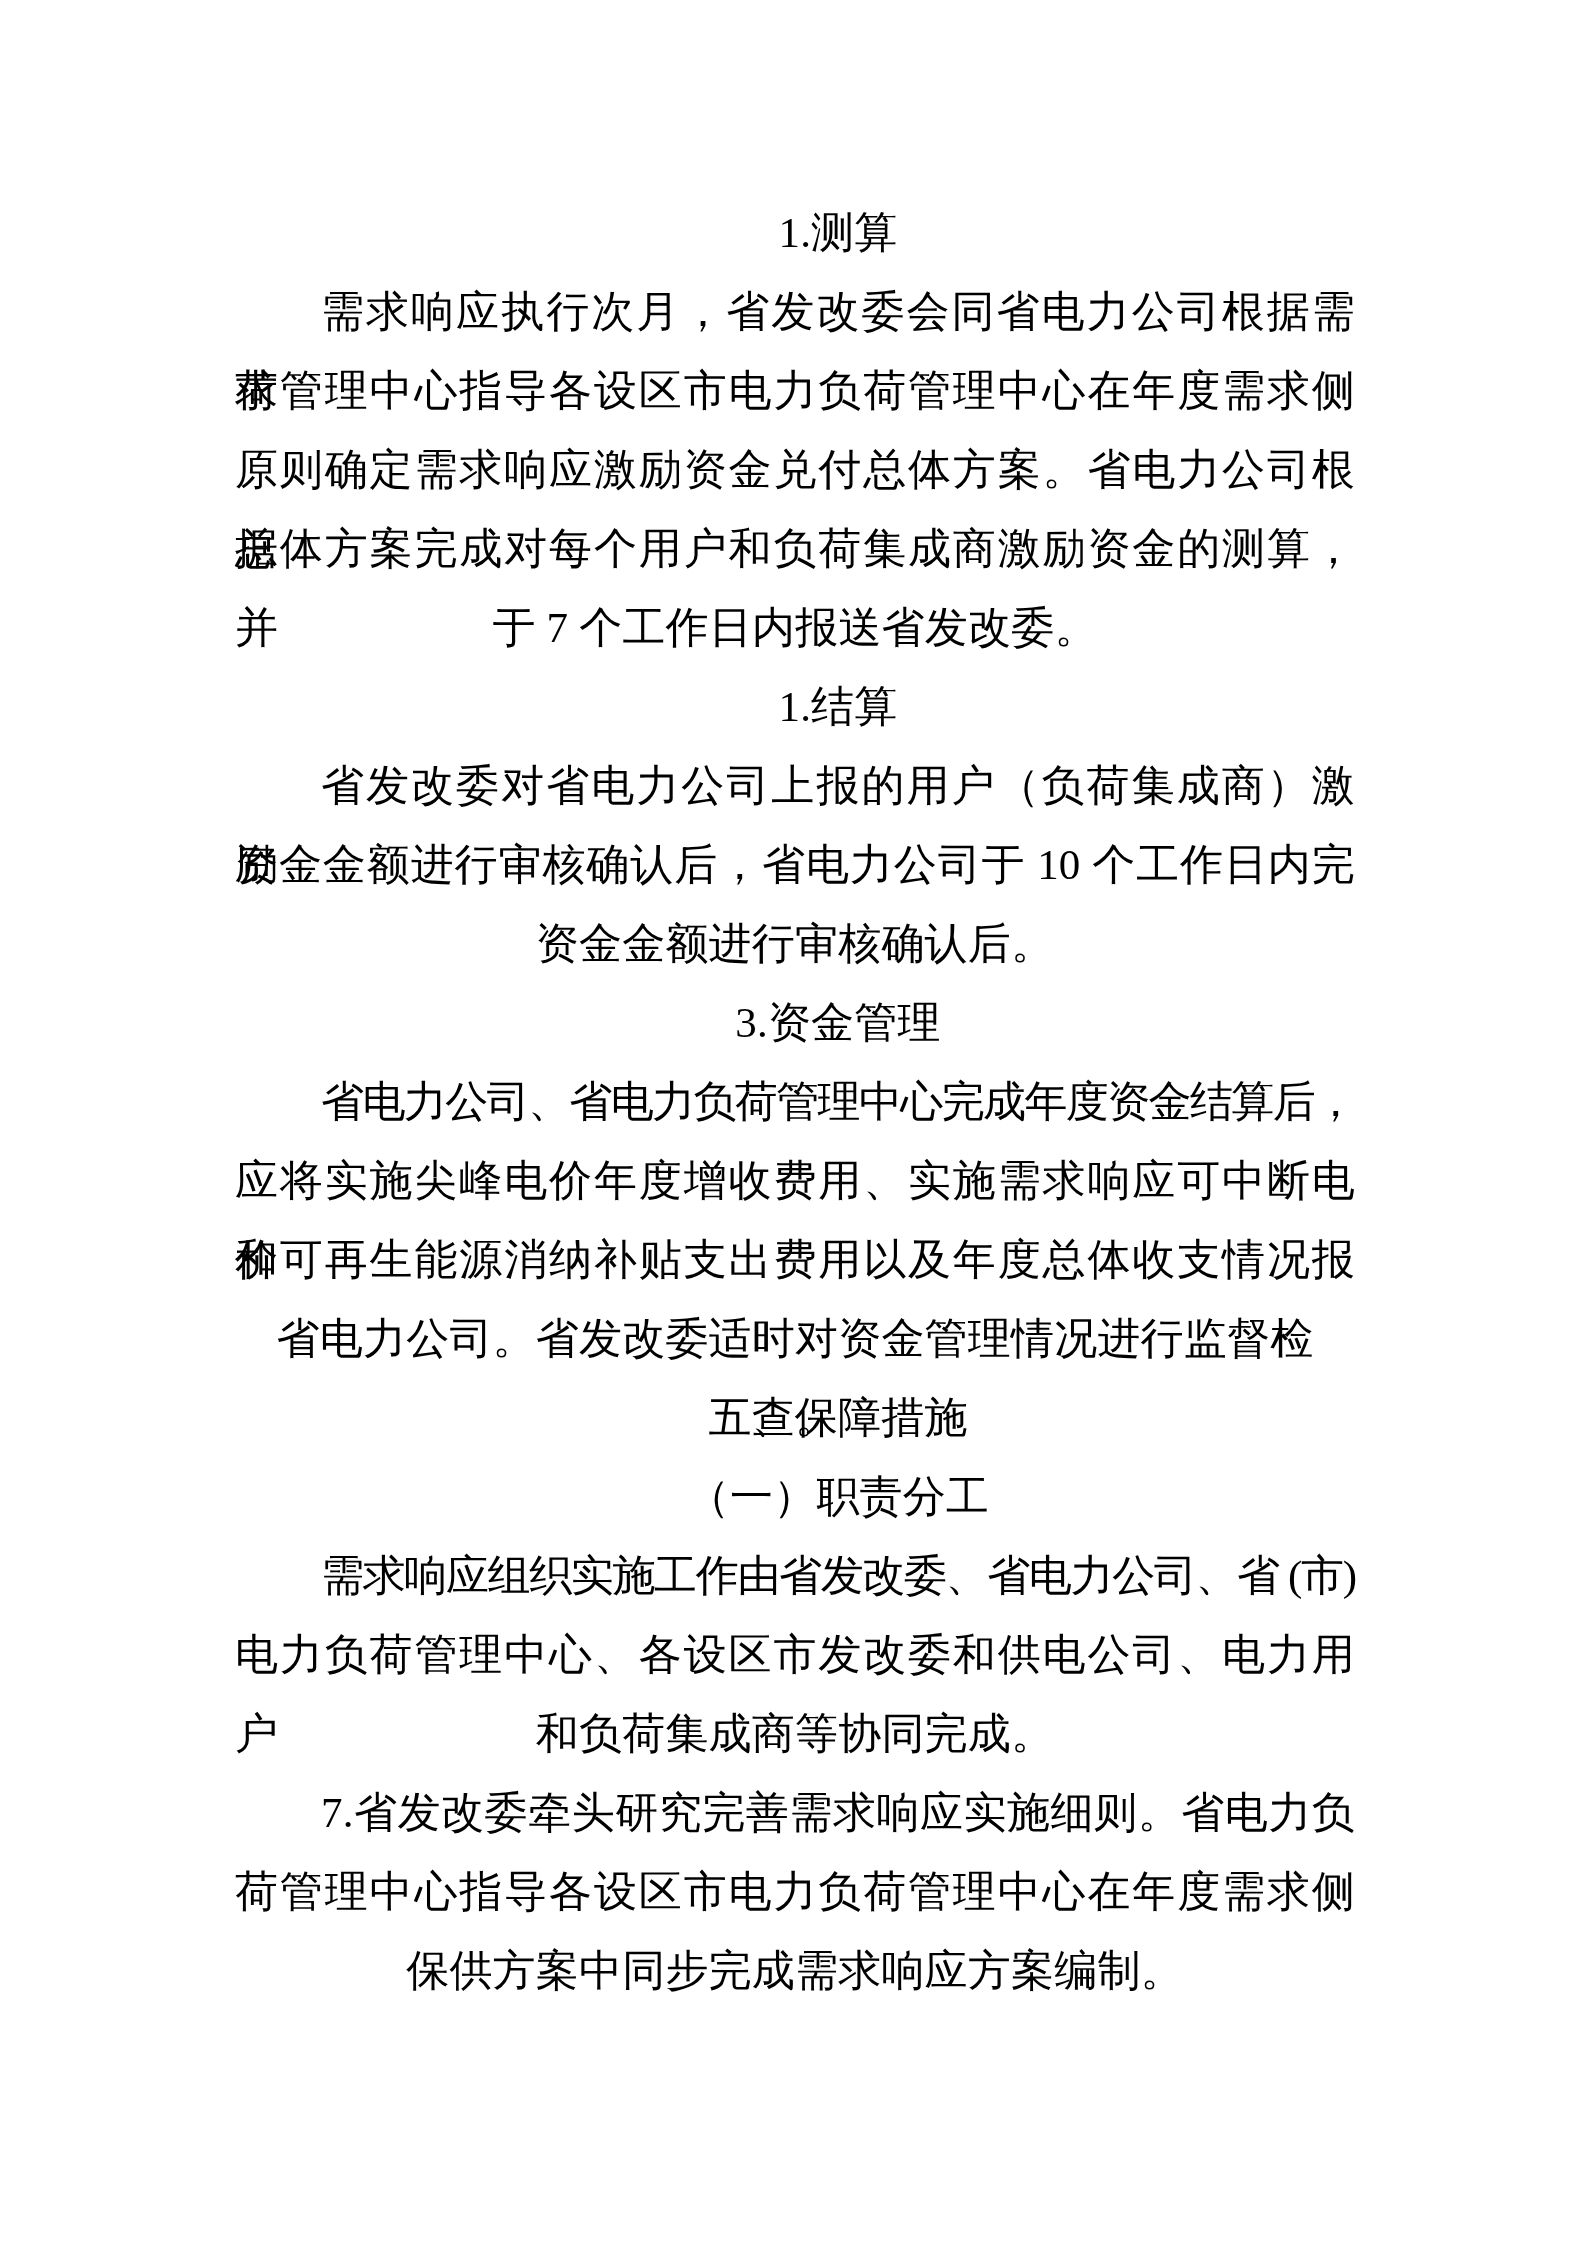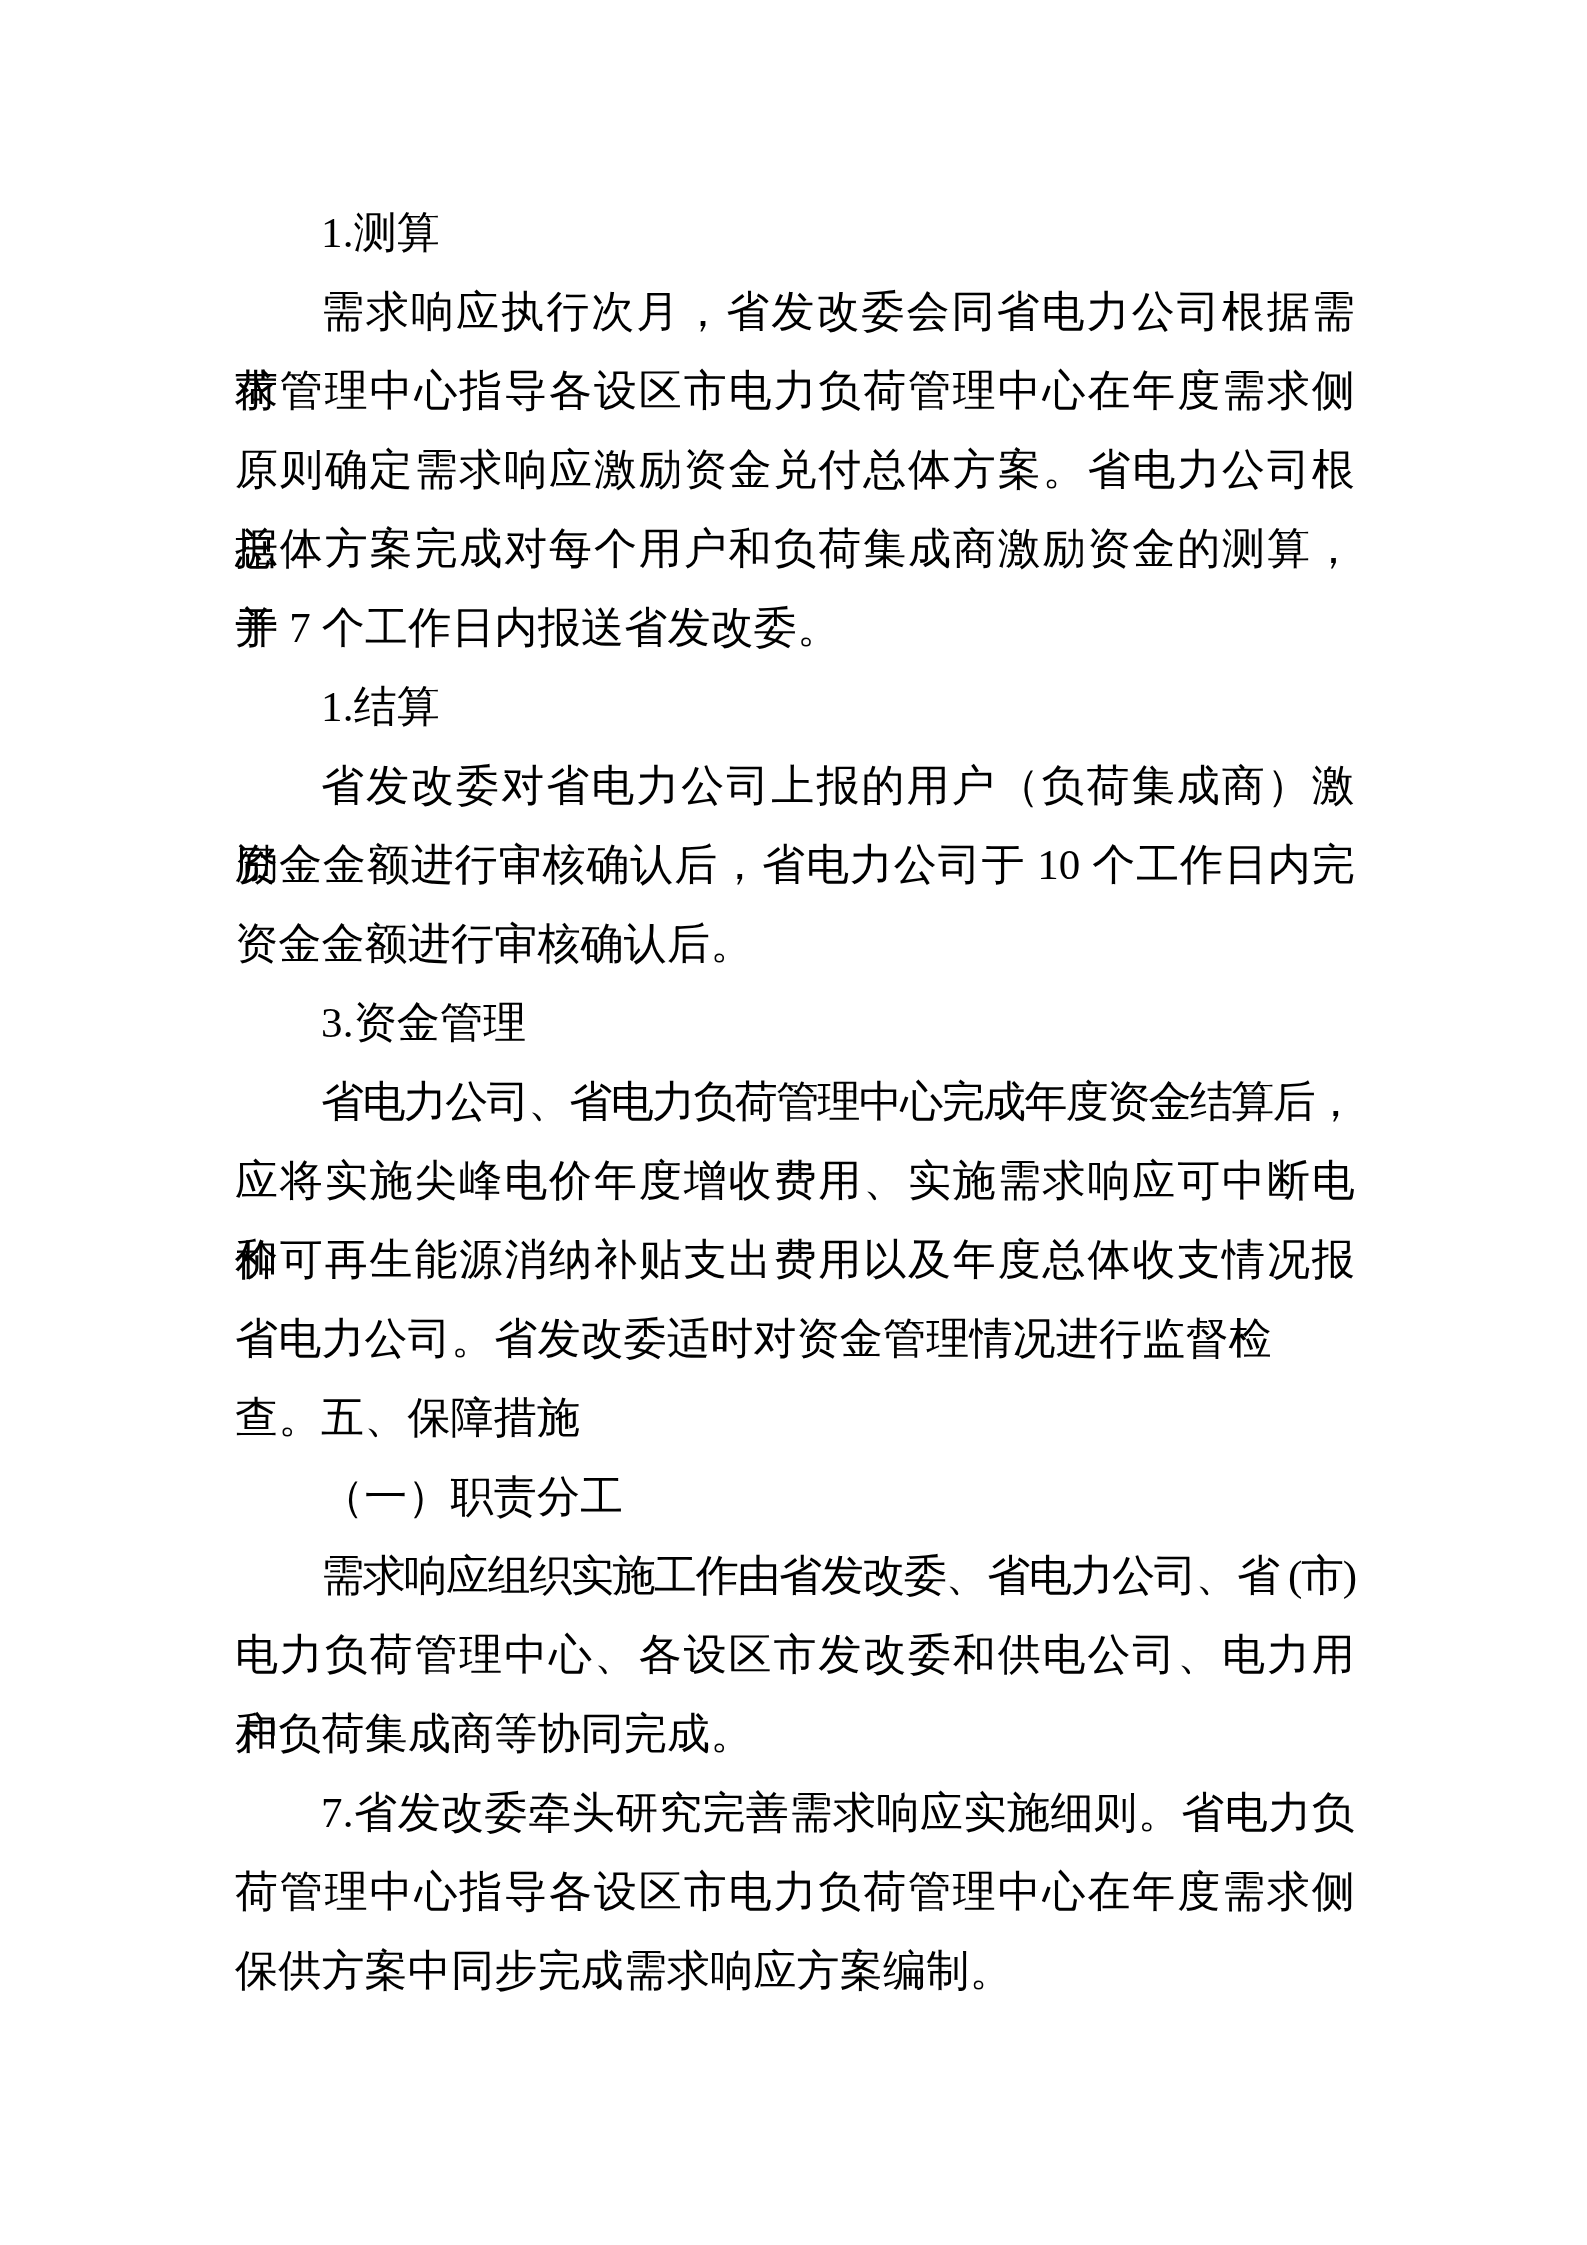--- a/index.html
+++ b/index.html
@@ -26,21 +26,21 @@
     padding: 193px 232px 0 235px;
   }
   .textblock {
     width: 1120px;
   }
   .line {
     font-size: 43px;
     line-height: 79px;
     height: 79px;
     white-space: pre-wrap;
-    text-align: left;
+    text-align: center;
     letter-spacing: 0.2px;
   }
   
   .line.j {
     text-align: justify;
     text-align-last: justify;
   }
   
   .line.idt {
     text-indent: 86px;

